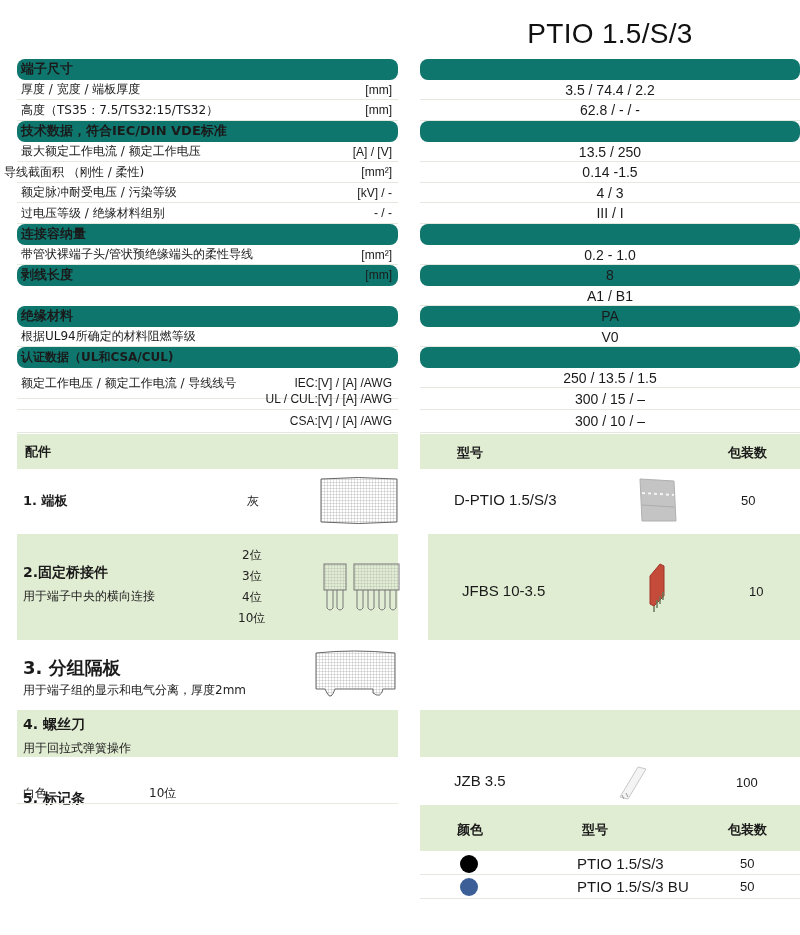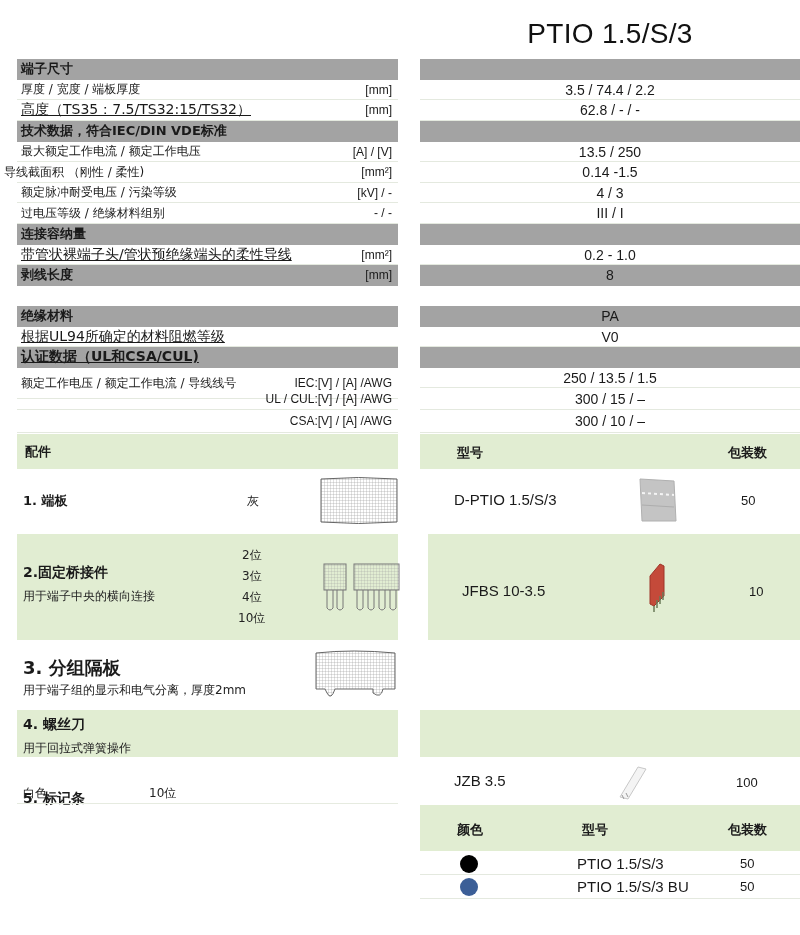--- a/index.html
+++ b/index.html
@@ -7,27 +7,27 @@
   body { position: relative; font-family: "DejaVu Sans", "Liberation Sans", sans-serif; color: #1a1a1a; }
 
   .title { position: absolute; left: 420px; width: 380px; top: 18px; height: 38px; text-align: center;
            font-family: "Liberation Sans", "DejaVu Sans", sans-serif; font-size: 28px; color: #111; letter-spacing: 0.3px; }
 
   .col { position: absolute; }
   .col-left { left: 17px; width: 381px; }
   .col-right { left: 420px; width: 380px; }
 
   .row { position: absolute; left: 0; right: 0; display: flex; align-items: center; border-bottom: 1px solid #e4e9df; }
-  .row.green { background: #a3a3a3; border-bottom-color: transparent; }
+  .row.green { background: #0f766e; border-bottom-color: transparent; border-radius: 8px; }
   .row .lbl { flex: 1; padding-left: 4px; white-space: nowrap; overflow: hidden; }
   .row .unit { padding-right: 6px; white-space: nowrap; font-family: "Liberation Sans", sans-serif; }
   .row .val { width: 100%; text-align: center; font-family: "Liberation Sans", sans-serif; font-size: 14px; }
   .fs12 { font-size: 12px; }
   .fs13 { font-size: 13px; }
-  .fs14 { font-size: 14px; text-decoration: underline; }
+  .fs14 { font-size: 12px; }
   .bold { font-weight: bold; }
   .unit { font-size: 12px; }
 
   
   .acc-head { position: absolute; background: #e1edd2; font-weight: bold; font-size: 13px; }
   .block { position: absolute; }
   .block.green { background: #e1edd2; }
   .abs { position: absolute; white-space: nowrap; }
   .sub { font-size: 12px; color: #222; }
   .name { font-size: 13px; font-weight: bold; }
@@ -132,20 +132,23 @@
       <span class="val">III / I</span>
     </div>
   <div class="row green" style="top:165px;height:21px">
       <span class="val"></span>
     </div>
   <div class="row" style="top:186px;height:20px">
       <span class="val">0.2 - 1.0</span>
     </div>
   <div class="row green" style="top:206px;height:21px">
       <span class="val">8</span>
+    </div>
+  <div class="row" style="top:227px;height:20px">
+      <span class="val">A1 / B1</span>
     </div>
   <div class="row green" style="top:247px;height:21px">
       <span class="val">PA</span>
     </div>
   <div class="row" style="top:268px;height:20px">
       <span class="val">V0</span>
     </div>
   <div class="row green" style="top:288px;height:21px">
       <span class="val"></span>
     </div>

